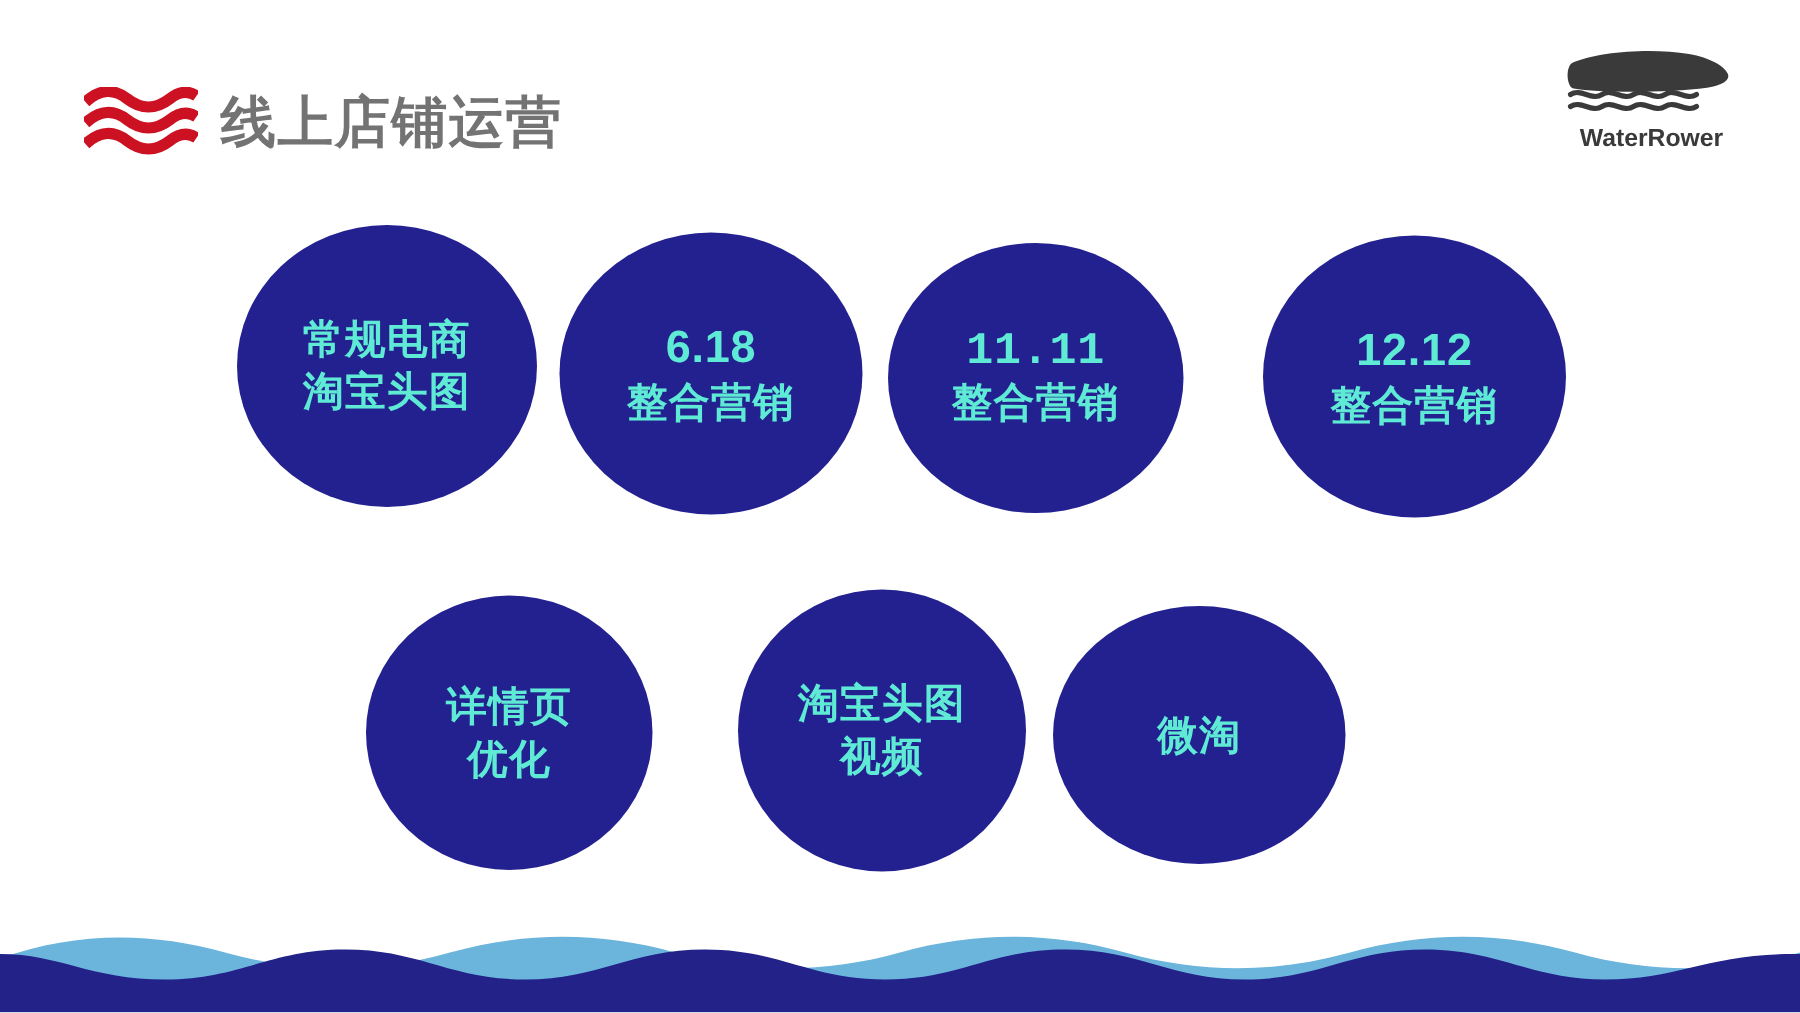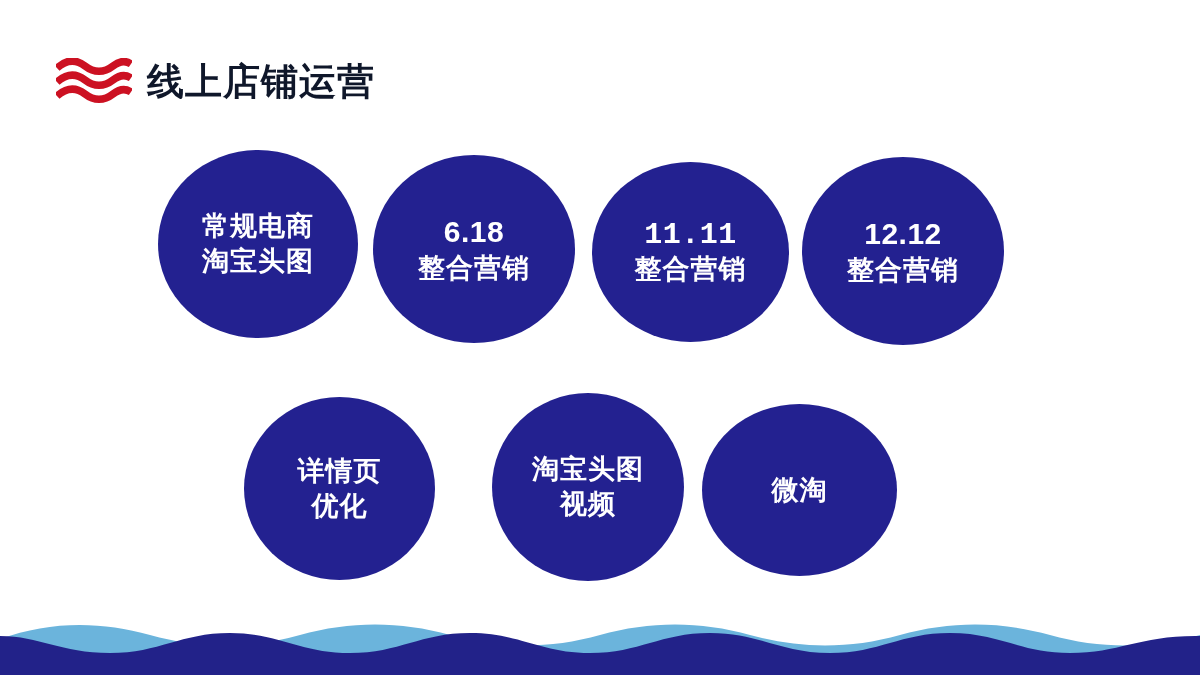--- a/index.html
+++ b/index.html
@@ -41,21 +41,21 @@
     width: 76px;
     height: 48px;
   }
 
   .slide-title {
     position: absolute;
     left: 147px;
     top: 58px;
     font-size: 37px;
     font-weight: bold;
-    color: #0f172a;
+    color: #737373;
     letter-spacing: 1px;
     line-height: 48px;
     white-space: nowrap;
   }
 
   
   .brand-logo {
     position: absolute;
     right: 38px;
     top: 28px;
@@ -66,37 +66,37 @@
 
   
   .circle {
     position: absolute;
     border-radius: 50%;
     background: #232190;
     display: flex;
     flex-direction: column;
     align-items: center;
     justify-content: center;
-    color: #ffffff;
+    color: #5eead4;
     text-align: left;
   }
   .circle .line {
     font-weight: bold;
     line-height: 1.28;
     letter-spacing: 1px;
     white-space: nowrap;
   }
   .circle .line.cn { font-size: 27px; }
   .circle .line.num { font-size: 30px; letter-spacing: 0.5px; }
 
   
   #circle-regular  { left: 158px; top: 150px; width: 200px; height: 188px; }
   #circle-618      { left: 373px; top: 155px; width: 202px; height: 188px; }
   #circle-1111     { left: 592px; top: 162px; width: 197px; height: 180px; font-family: Liberation Mono, monospace; }
-  #circle-1212     { left: 802px; top: 157px; width: 202px; height: 188px; }
+  #circle-1212     { left: 842px; top: 157px; width: 202px; height: 188px; }
 
   
   #circle-detail   { left: 244px; top: 397px; width: 191px; height: 183px; }
   #circle-taobao   { left: 492px; top: 393px; width: 192px; height: 188px; }
   #circle-weitao   { left: 702px; top: 404px; width: 195px; height: 172px; }
 
   
   .bottom-waves {
     position: absolute;
     left: 0;
@@ -118,20 +118,32 @@
         <g fill="none" stroke="#CC1122" stroke-width="7.5" stroke-linecap="butt">
           <path d="M1 10 C 11 1, 20 1, 29 8 C 38 15, 48 15, 57 8 C 64 2.5, 70 2.5, 75 6"></path>
           <path d="M1 24 C 11 15, 20 15, 29 22 C 38 29, 48 29, 57 22 C 64 16.5, 70 16.5, 75 20"></path>
           <path d="M1 38 C 11 29, 20 29, 29 36 C 38 43, 48 43, 57 36 C 64 30.5, 70 30.5, 75 34"></path>
         </g>
       </svg>
     </div>
 
     <div class="slide-title">线上店铺运营</div>
 
+    <div class="brand-logo">
+      <svg viewBox="0 0 122 76" width="122" height="76" aria-hidden="true">
+        <g>
+          <path d="M8 14 C 26 6, 62 4, 86 8 C 100 10.5, 110 16, 112 21.5 C 113.5 25.5, 108 29, 98 30.5 C 72 34, 26 34, 9 31 C 4.5 30, 3.5 17, 8 14 Z" fill="#3A3A3A"></path>
+          <g fill="none" stroke="#3A3A3A" stroke-width="3.4" stroke-linecap="round">
+            <path d="M7 35 C 14 30.5, 21 39.5, 28 35 C 35 30.5, 42 39.5, 49 35 C 56 30.5, 63 39.5, 70 35 C 77 30.5, 84 39.5, 91 35"></path>
+            <path d="M7 43 C 14 38.5, 21 47.5, 28 43 C 35 38.5, 42 47.5, 49 43 C 56 38.5, 63 47.5, 70 43 C 77 38.5, 84 47.5, 91 43"></path>
+          </g>
+        </g>
+        <text x="61" y="69" text-anchor="middle" font-family="Liberation Sans, sans-serif" font-size="16.5" font-weight="bold" fill="#3A3A3A">WaterRower</text>
+      </svg>
+    </div>
   </div>
 
   <div class="circle" id="circle-regular">
     <span class="line cn">常规电商</span>
     <span class="line cn">淘宝头图</span>
   </div>
 
   <div class="circle" id="circle-618">
     <span class="line num">6.18</span>
     <span class="line cn">整合营销</span>

